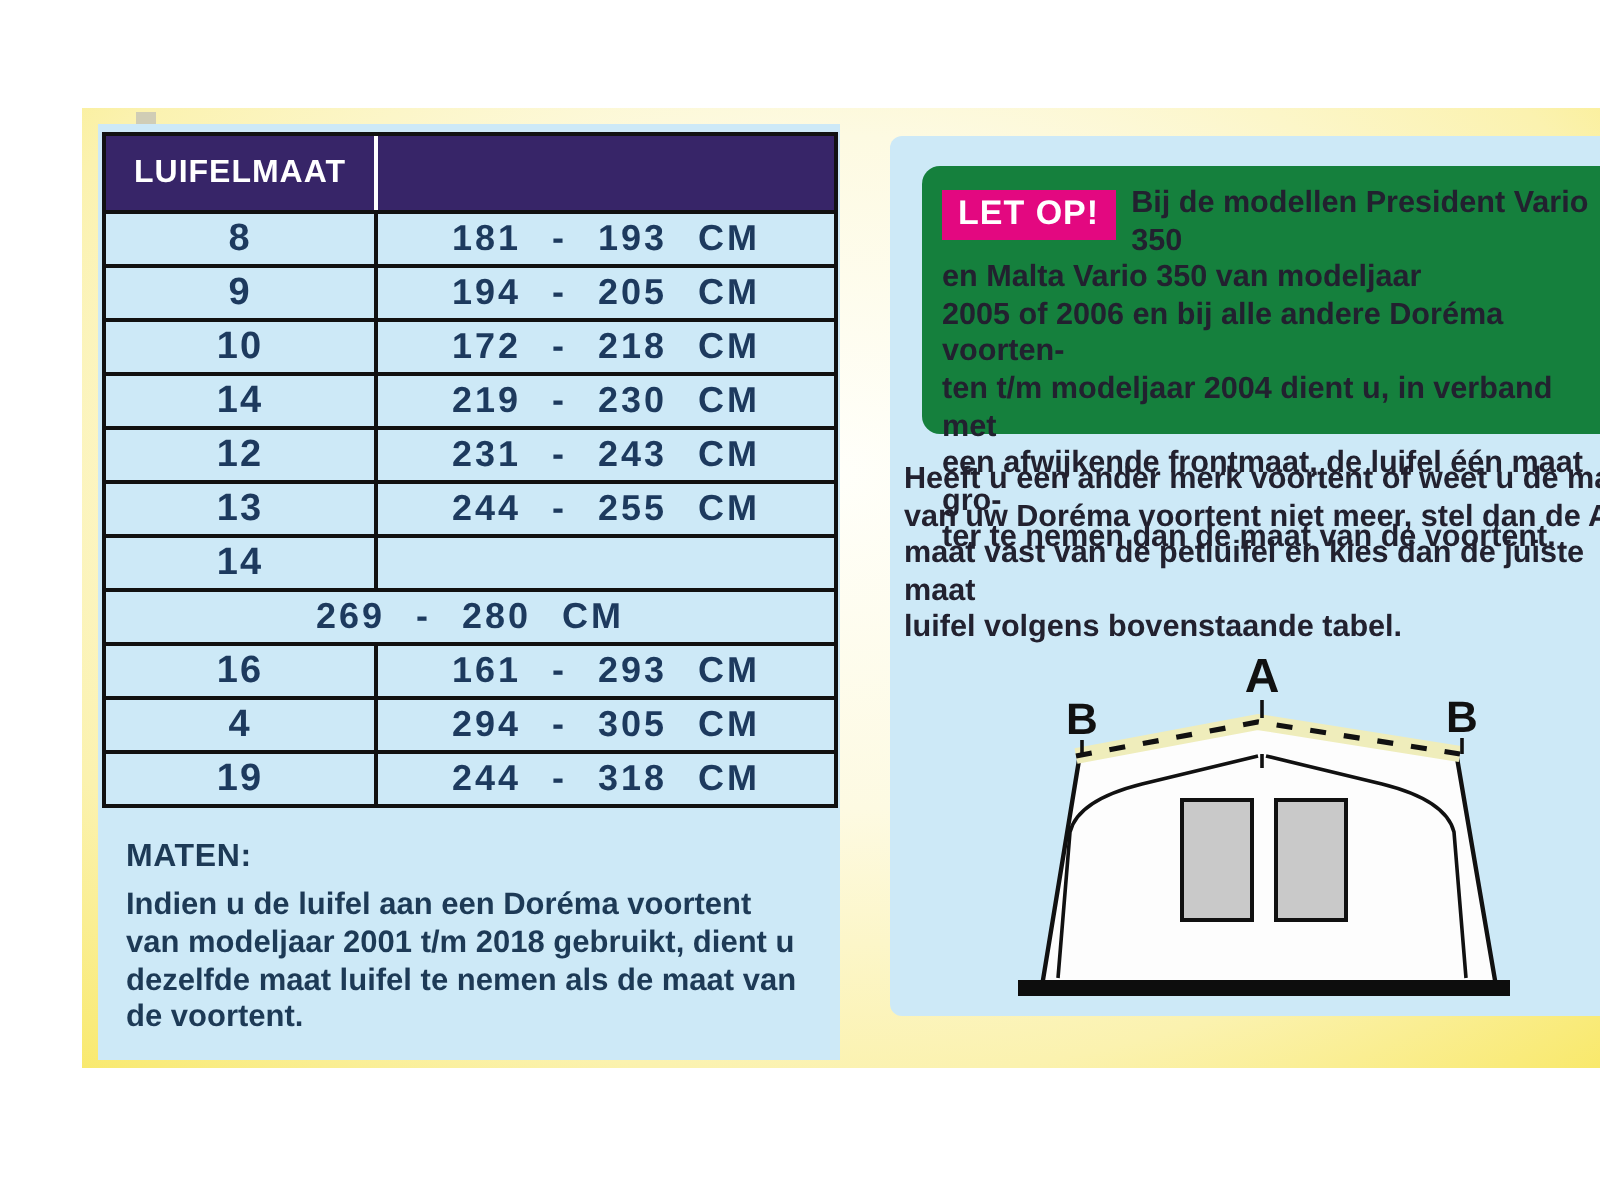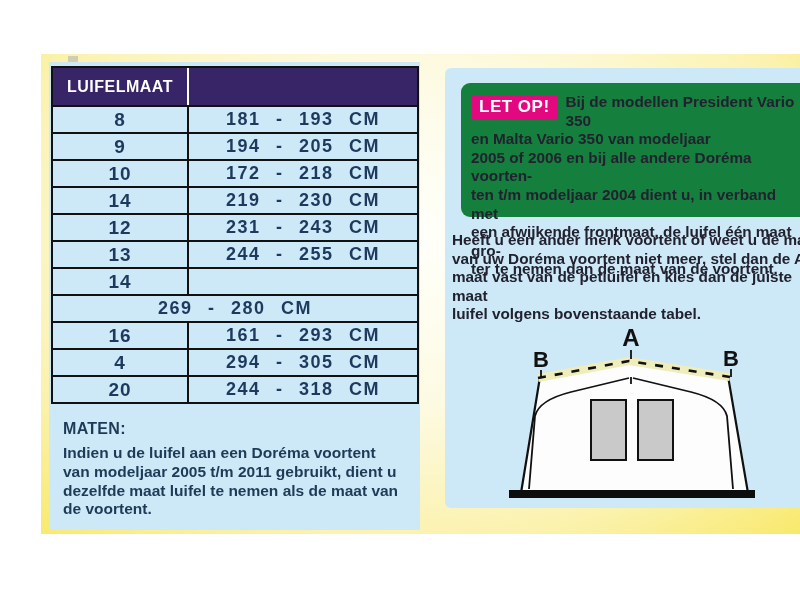--- a/index.html
+++ b/index.html
@@ -115,29 +115,29 @@
         </div>
       <div class="tr">
           <div class="td1">16</div>
           <div class="td2">161 - 293 CM</div>
         </div>
       <div class="tr">
           <div class="td1">4</div>
           <div class="td2">294 - 305 CM</div>
         </div>
       <div class="tr">
-          <div class="td1">20</div>
+          <div class="td1">19</div>
           <div class="td2">244 - 318 CM</div>
         </div>
     </div>
 
     <div class="maten">
       <div class="maten-title">MATEN:</div>
       <p class="maten-text">Indien u de luifel aan een Doréma voortent
-van modeljaar 2005 t/m 2011 gebruikt, dient u
+van modeljaar 2001 t/m 2018 gebruikt, dient u
 dezelfde maat luifel te nemen als de maat van
 de voortent.</p>
     </div>
   </div>
 
   <div class="right-panel">
     <div class="letop-box">
       <span class="letop-badge">LET OP!</span>
       <p class="letop-text">Bij de modellen President Vario 350
 en Malta Vario 350 van modeljaar

